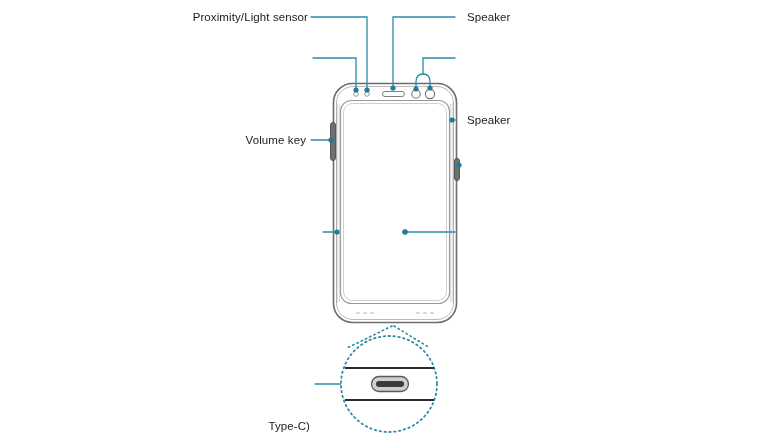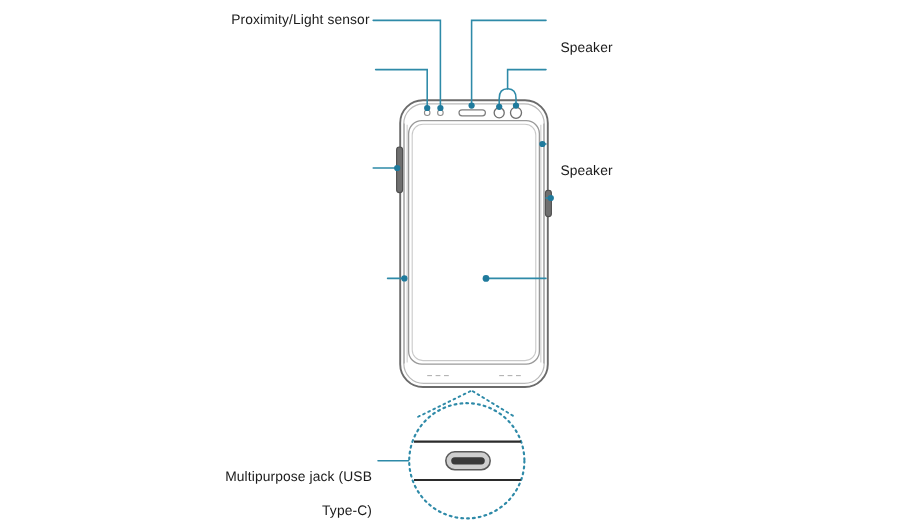--- a/index.html
+++ b/index.html
@@ -31,21 +31,20 @@
     color: #1b1b1b;
     letter-spacing: 0.1px;
     line-height: 14px;
     white-space: pre;
   }
   .label.right-align {
     text-align: right;
   }
   .label.left-align {
     text-align: left;
-    margin-top: 23px;
   }
 </style>
 </head>
 <body>
 
 <div id="diagram">
 
   <svg id="svg-layer" viewBox="0 0 770 434">
 
     <rect x="333.5" y="83.5" width="123" height="239" rx="19" ry="19" fill="#ffffff" stroke="#6b6b6b" stroke-width="1.6"></rect>
@@ -136,24 +135,25 @@
     <rect x="376" y="381" width="28" height="6" rx="3" ry="3" fill="#3a3a3a"></rect>
 
   </svg>
 
   <div class="label right-align" style="left:140px; top:10px; width:168px;">Proximity/Light sensor</div>
 
 
   <div class="label left-align" style="left:467px; top:10px; width:200px;">Speaker</div>
 
 
+  <div class="label right-align" style="left:150px; top:133px; width:156px;">Volume key</div>
 
   <div class="label left-align" style="left:467px; top:113px; width:200px;">Speaker</div>
 
 
 
 
   <div class="label right-align" style="left:150px; top:377px; width:160px;">
-    <span>Multipurpose jack (USB</span><br>
+    <br>
     <span>Type-C)</span>
   </div>
 
 </div>
 
 </body></html>

